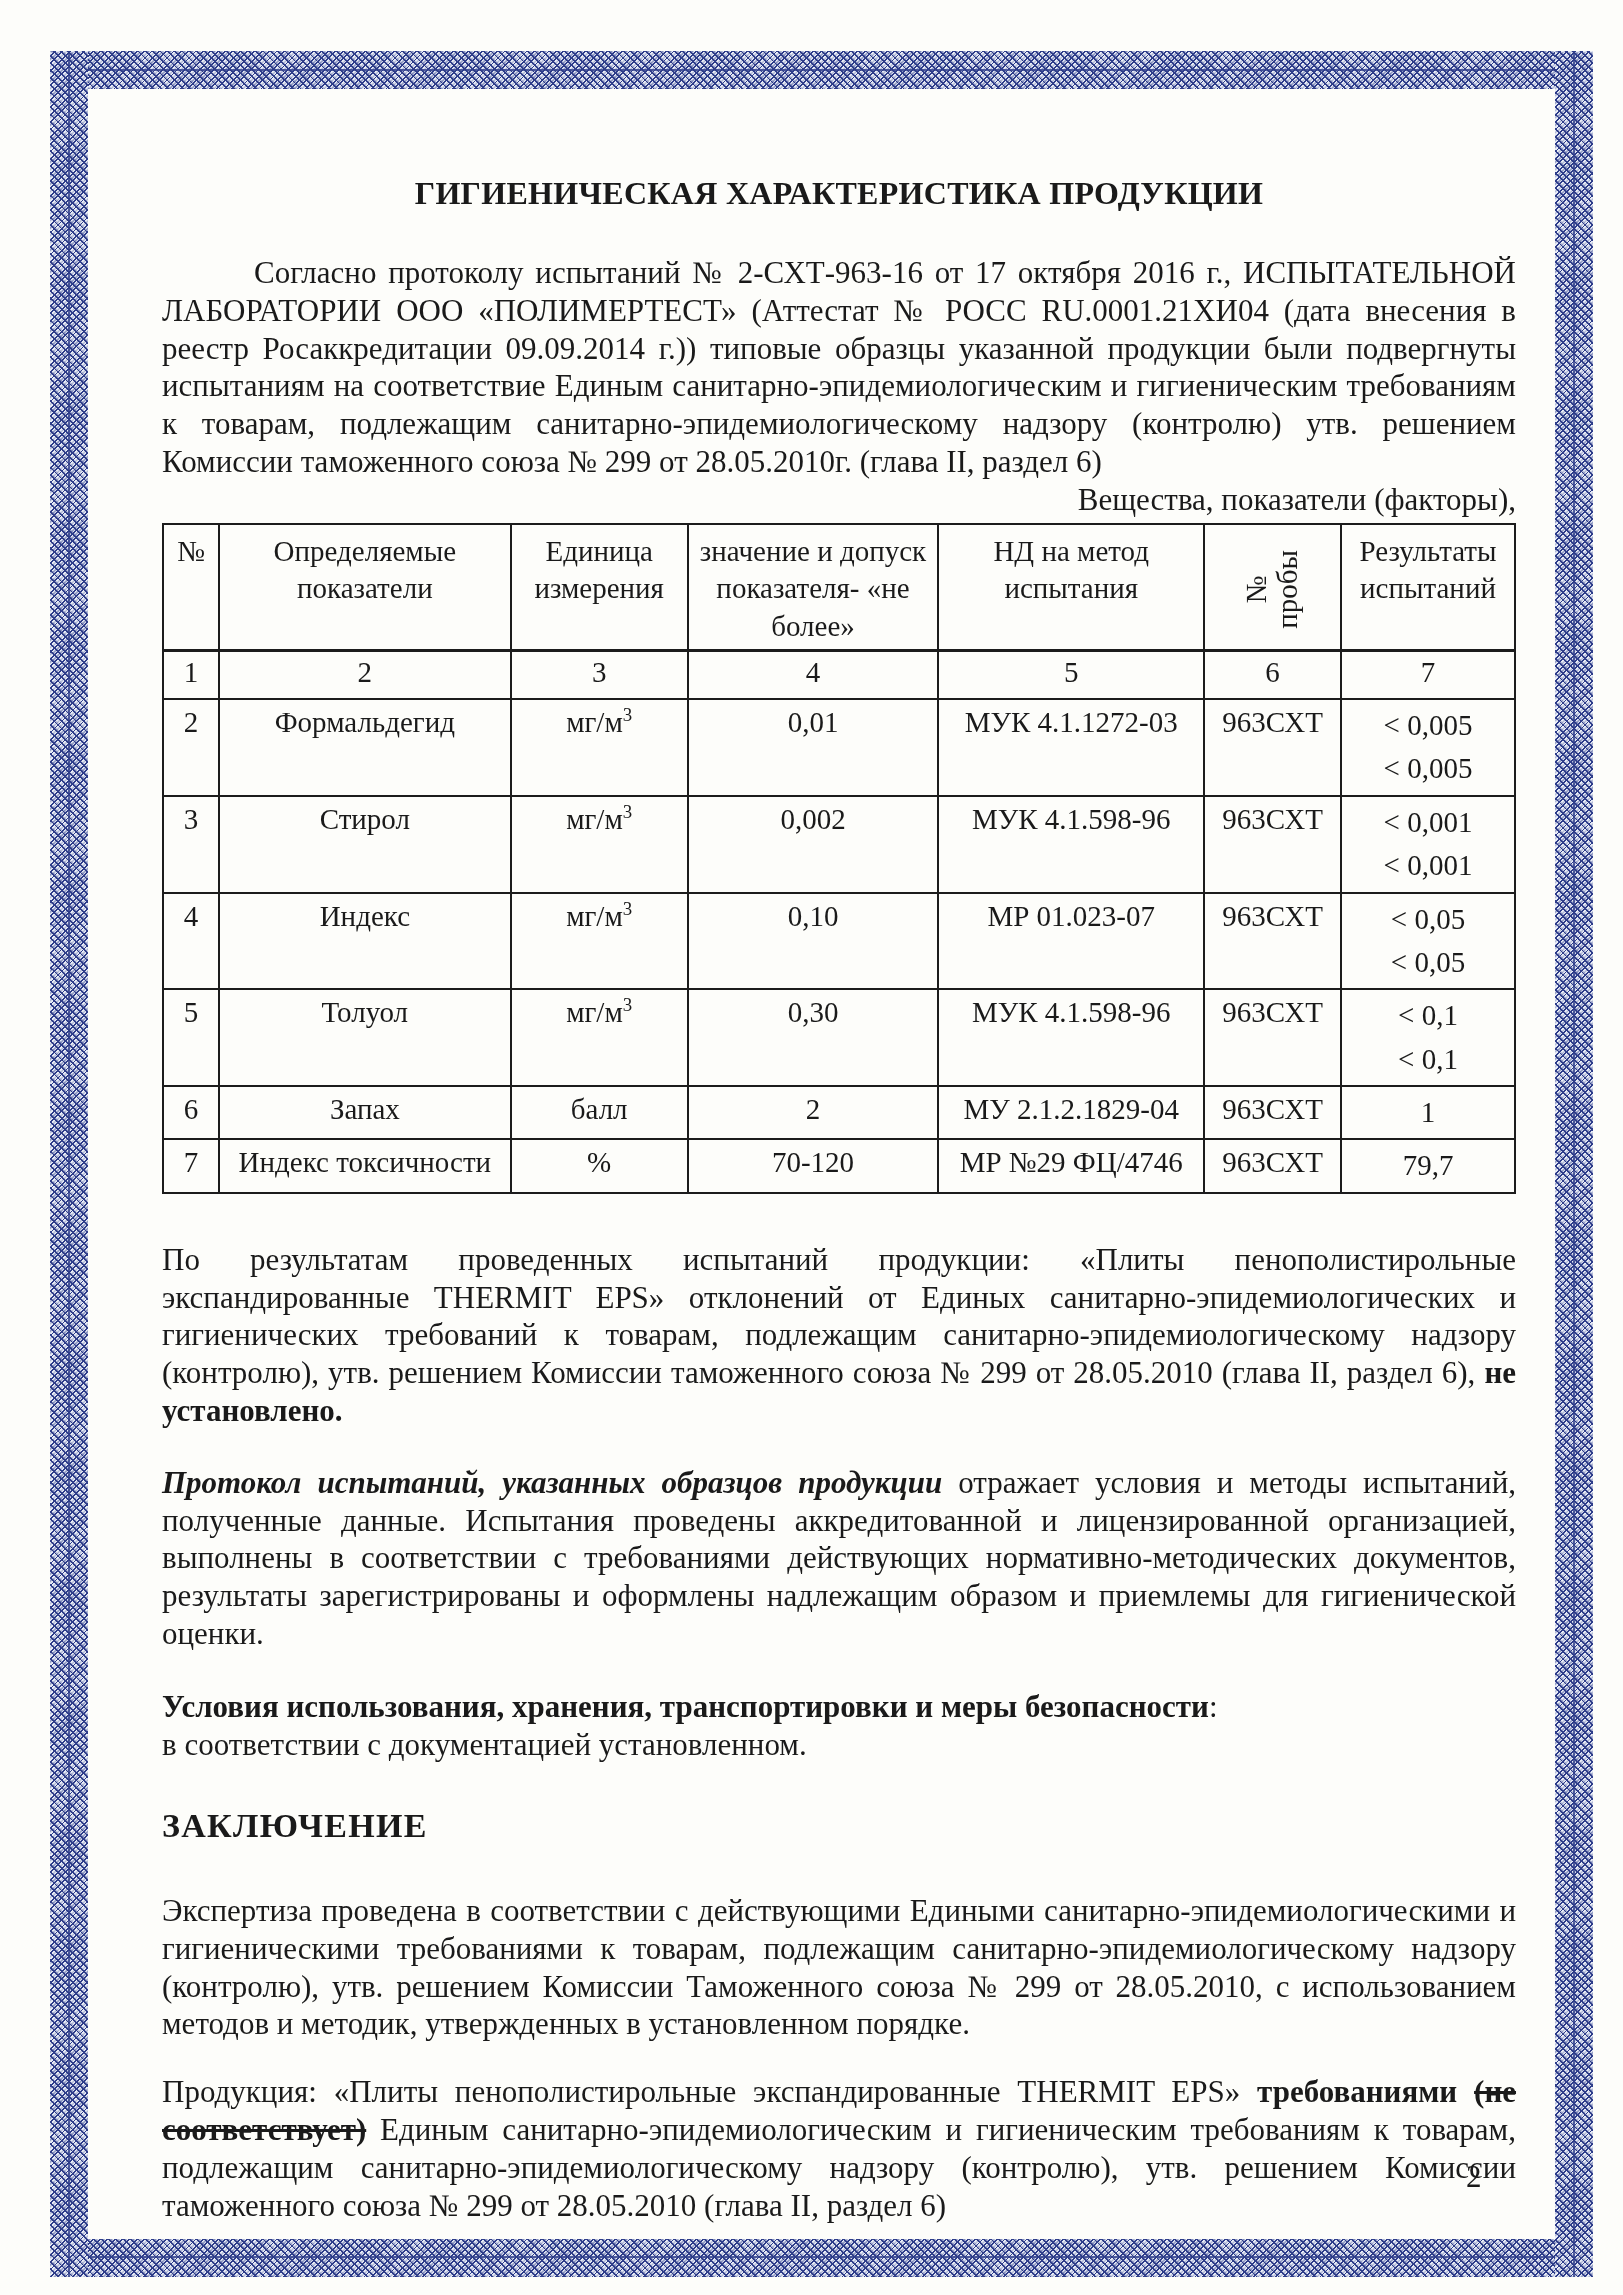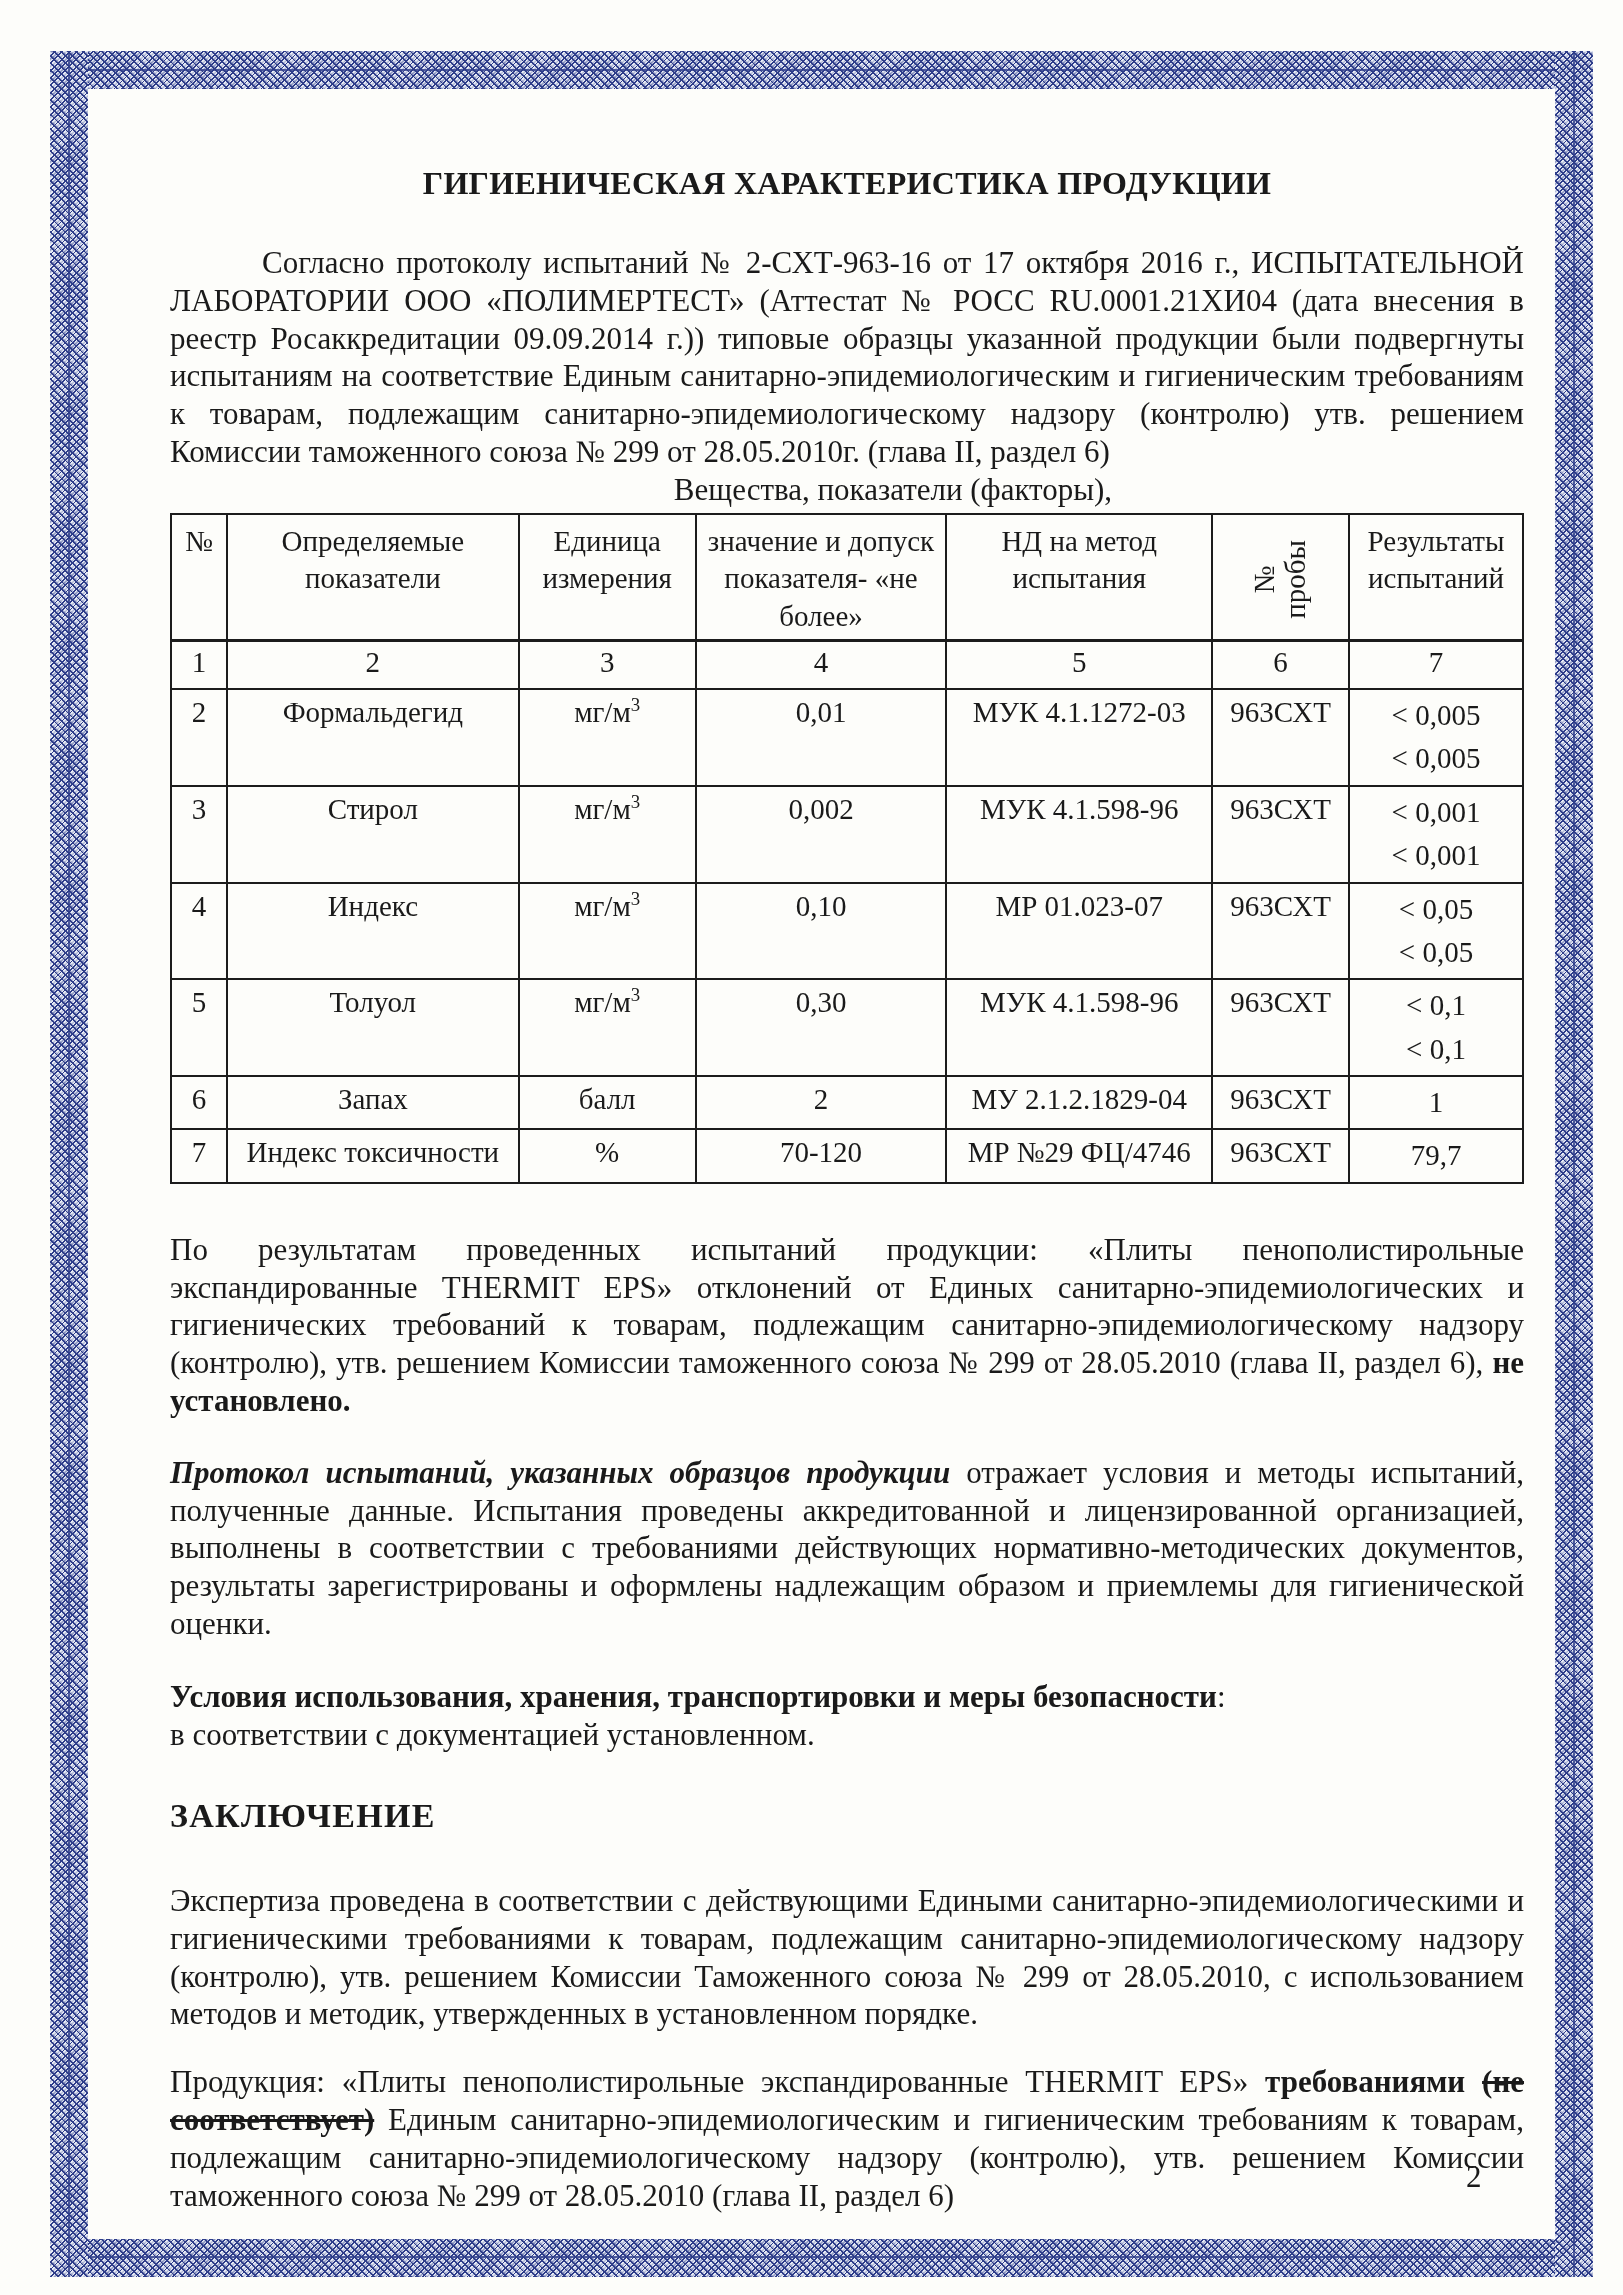--- a/index.html
+++ b/index.html
@@ -25,30 +25,30 @@
   .band-bottom{left:50px;bottom:18.3px;right:30px;height:38px}
   .band-left{left:50px;top:51px;bottom:18.3px;width:38px}
   .band-right{right:30px;top:51px;bottom:18.3px;width:38px}
   .band-top::after,.band-bottom::after{
     content:"";position:absolute;left:0;right:0;top:17.7px;height:2px;background:#2e3d8a;opacity:.8}
   .band-left::after,.band-right::after{
     content:"";position:absolute;top:0;bottom:0;left:17.7px;width:2px;background:#2e3d8a;opacity:.8}
 
   
   .content{
-    position:absolute;left:162px;top:164px;width:1354px;
-    font-size:31px;line-height:1.22;text-align:justify;margin-left:8px;
+    position:absolute;left:162px;top:174px;width:1354px;
+    font-size:31px;line-height:1.22;text-align:justify;
   }
   .doc-title{
     text-align:center;font-weight:bold;font-size:32px;letter-spacing:0.3px;
     margin:0 0 41px 0;
   }
   p{margin:0}
   .indent{text-indent:92px}
-  .caption{text-indent:92px;text-align:center}
+  .caption{text-indent:92px;text-align:right}
 
   
   table.spec{
     width:100%;border-collapse:collapse;margin-top:3.9px;
     font-size:29px;line-height:1.3;
   }
   table.spec td{
     border:2px solid #1c1c1c;
     padding:3.9px 9.2px;vertical-align:top;text-align:center;
   }

